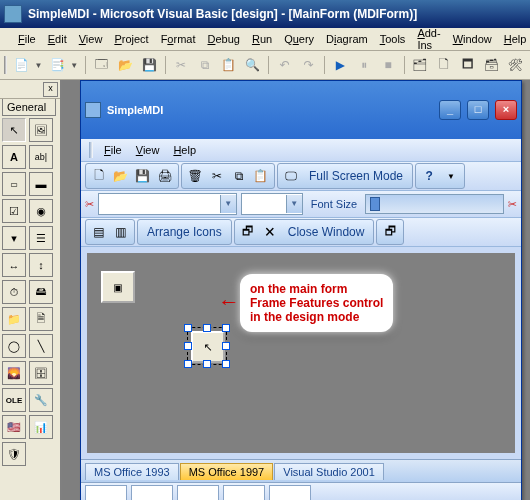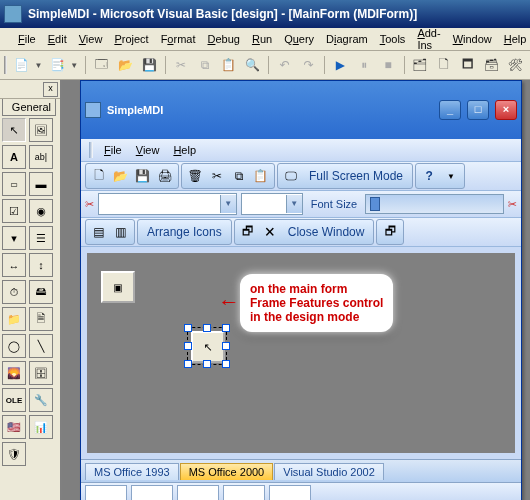--- a/index.html
+++ b/index.html
@@ -13,21 +13,21 @@
 .toolbar{background:#ece9d8;border-bottom:1px solid #aca899;height:28px;display:flex;align-items:center;padding:0 4px;gap:3px}
 .toolbar .sep{width:3px;height:18px;background:linear-gradient(90deg,#808080,#fff);margin-right:2px}
 .tbtn{width:22px;height:22px;border:1px solid transparent;display:flex;align-items:center;justify-content:center;font-size:12px;color:#333}
 .tbtn.disabled{color:#aaa}
 .tdiv{width:1px;height:18px;background:#aca899;margin:0 2px}
 .tdd{font-size:8px;color:#555;margin-left:-1px;margin-right:2px}
 .body{display:flex;height:calc(500px - 24px - 22px - 28px)}
 .leftcol{width:60px;background:#ece9d8;border-right:2px solid #808080;display:flex;flex-direction:column}
 .tbxhead{height:18px;display:flex;align-items:center;justify-content:space-between;padding:0 2px;border-bottom:1px solid #aca899}
 .tbxhead .x{width:13px;height:13px;border:1px solid #808080;background:#ece9d8;font-size:9px;text-align:center;line-height:11px}
-.tbxtab{border:1px solid #808080;border-top:none;background:#ece9d8;padding:2px 4px;margin-left:2px;width:44px;text-align:right}
+.tbxtab{border:1px solid #808080;border-top:none;background:#ece9d8;padding:2px 4px;margin-left:2px;width:44px;text-align:left}
 .tbx{flex:1;overflow:hidden;padding:2px;display:grid;grid-template-columns:24px 24px;gap:3px;align-content:start}
 .tool{width:22px;height:22px;border:1px solid #808080;background:#ece9d8;display:flex;align-items:center;justify-content:center;font-size:11px}
 .tool.sel{background:#d4d0c8;border:1px inset #fff}
 .mdi{flex:1;background:#7f7f7f;position:relative;padding:8px}
 .child{position:absolute;left:18px;top:0;right:8px;bottom:2px;border:1px solid #003399;background:#c9daf5;display:flex;flex-direction:column;box-shadow:2px 2px 3px rgba(0,0,0,.3)}
 .child .cbar{height:26px;background:linear-gradient(#4a8bdd,#2b6cd0);display:flex;align-items:center;padding:16px 4px;color:#fff;gap:6px}
 .child .cbar .spacer{flex:1}
 .winbtn{width:20px;height:18px;background:linear-gradient(#89b7e8,#3e7fd0);border:1px solid #1a4f99;border-radius:3px;color:#fff;font-weight:bold;font-size:11px;text-align:center;line-height:16px}
 .winbtn.close{background:linear-gradient(#e88,#c33);border-color:#a11}
 .child .cmenu{height:22px;background:linear-gradient(#e8f1fd,#c9daf5);display:flex;align-items:center;padding-left:8px;border-bottom:1px solid #9ab8de}
@@ -234,22 +234,22 @@
           <div class="handle" style="left:-4px;top:14px"></div>
           <div class="handle" style="right:-4px;top:14px"></div>
           <div class="handle" style="left:-4px;bottom:-4px"></div>
           <div class="handle" style="left:15px;bottom:-4px"></div>
           <div class="handle" style="right:-4px;bottom:-4px"></div>
         </div>
       </div>
 
       <div class="tabs">
         <div class="tab">MS Office 1993</div>
-        <div class="tab sel">MS Office 2000</div>
-        <div class="tab">Visual Studio 2002</div>
+        <div class="tab sel">MS Office 1997</div>
+        <div class="tab">Visual Studio 2001</div>
       </div>
       <div class="status">
         <div class="cell"></div>
         <div class="cell"></div>
         <div class="cell"></div>
         <div class="cell"></div>
         <div class="cell"></div>
       </div>
     </div>
   </div>

